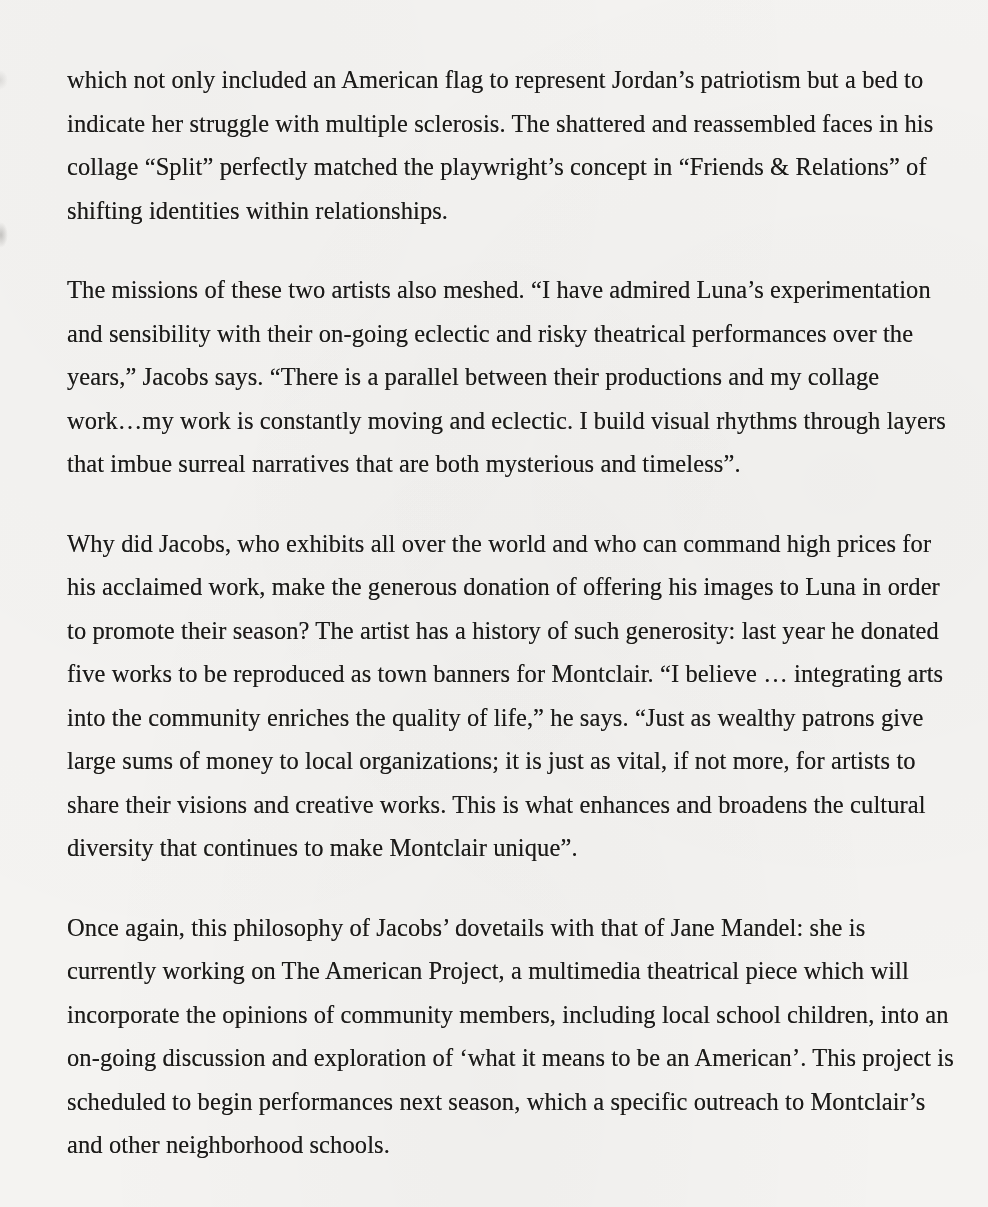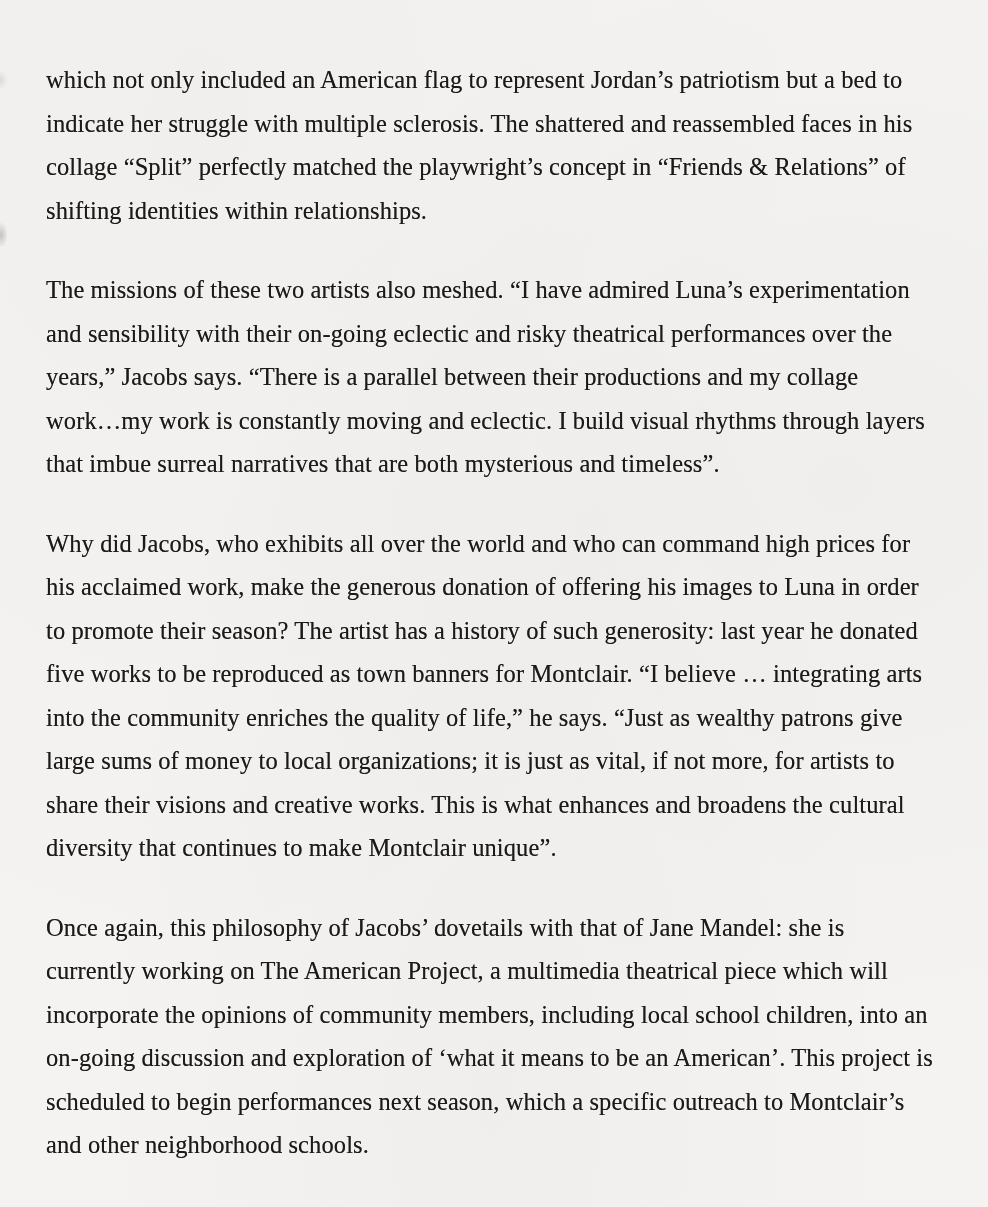--- a/index.html
+++ b/index.html
@@ -35,20 +35,21 @@
     letter-spacing: 0.1px;
     text-align: left;
   }
   .text-block p {
     margin: 0 0 36px 0;
     text-rendering: optimizeLegibility;
   }
   
   .text-block {
     text-shadow: 0 0 0.4px rgba(20,20,20,0.55);
+    margin-left: 21px;
   }
   
   .smudge {
     position: absolute;
     left: -6px;
     top: 222px;
     width: 14px;
     height: 26px;
     background: radial-gradient(ellipse at center, rgba(90,88,85,0.30), transparent 70%);
     border-radius: 50%;

